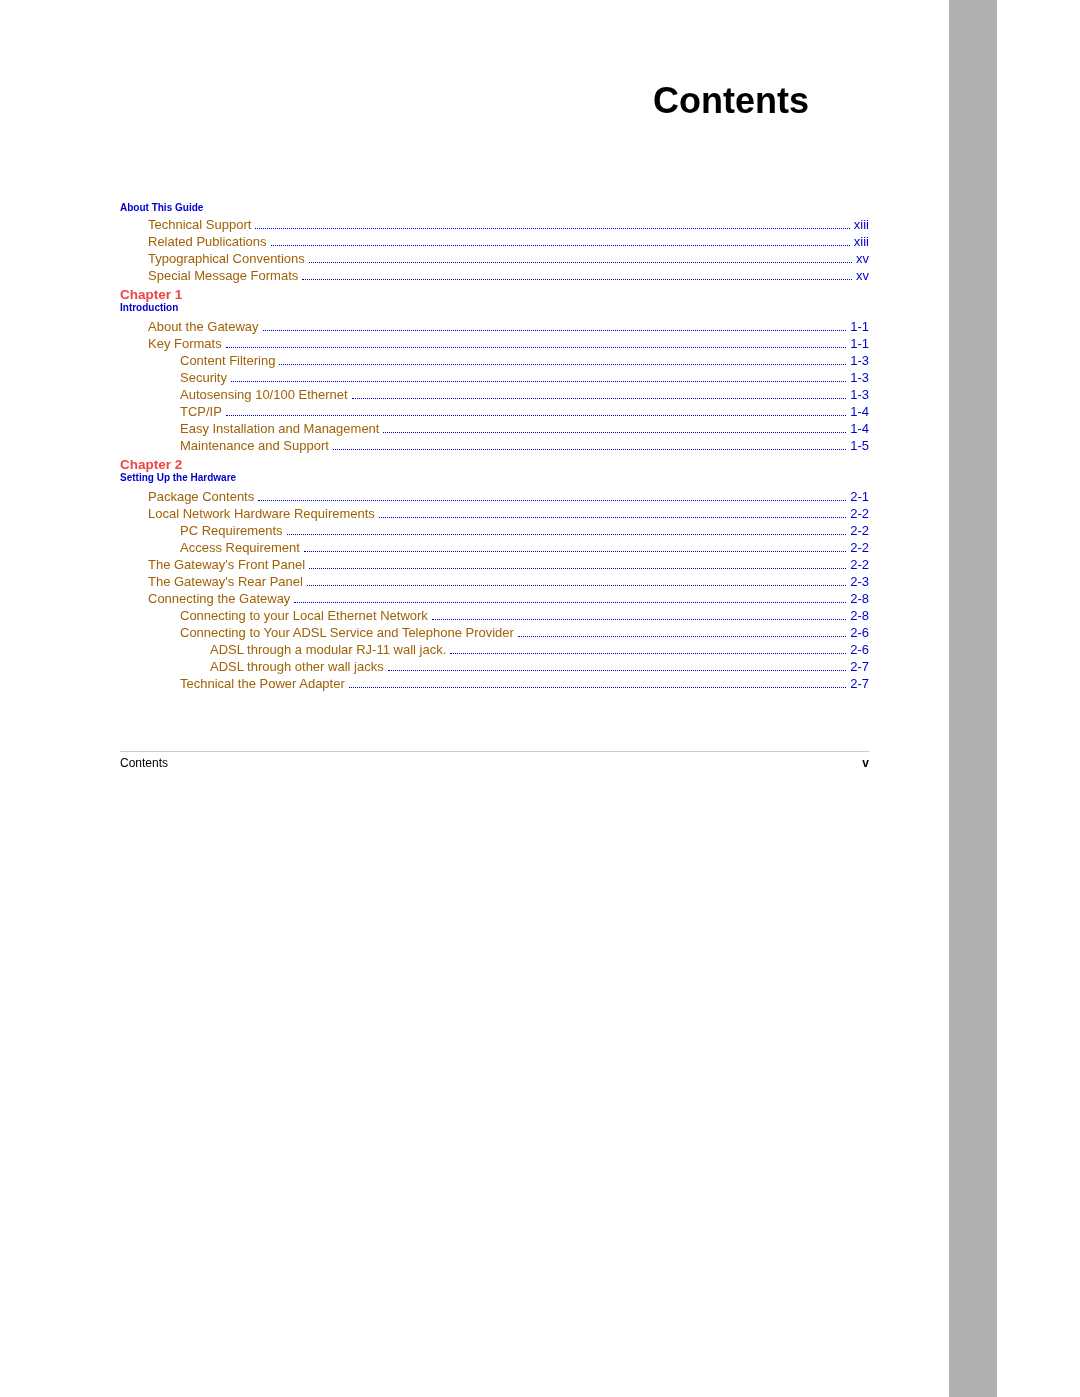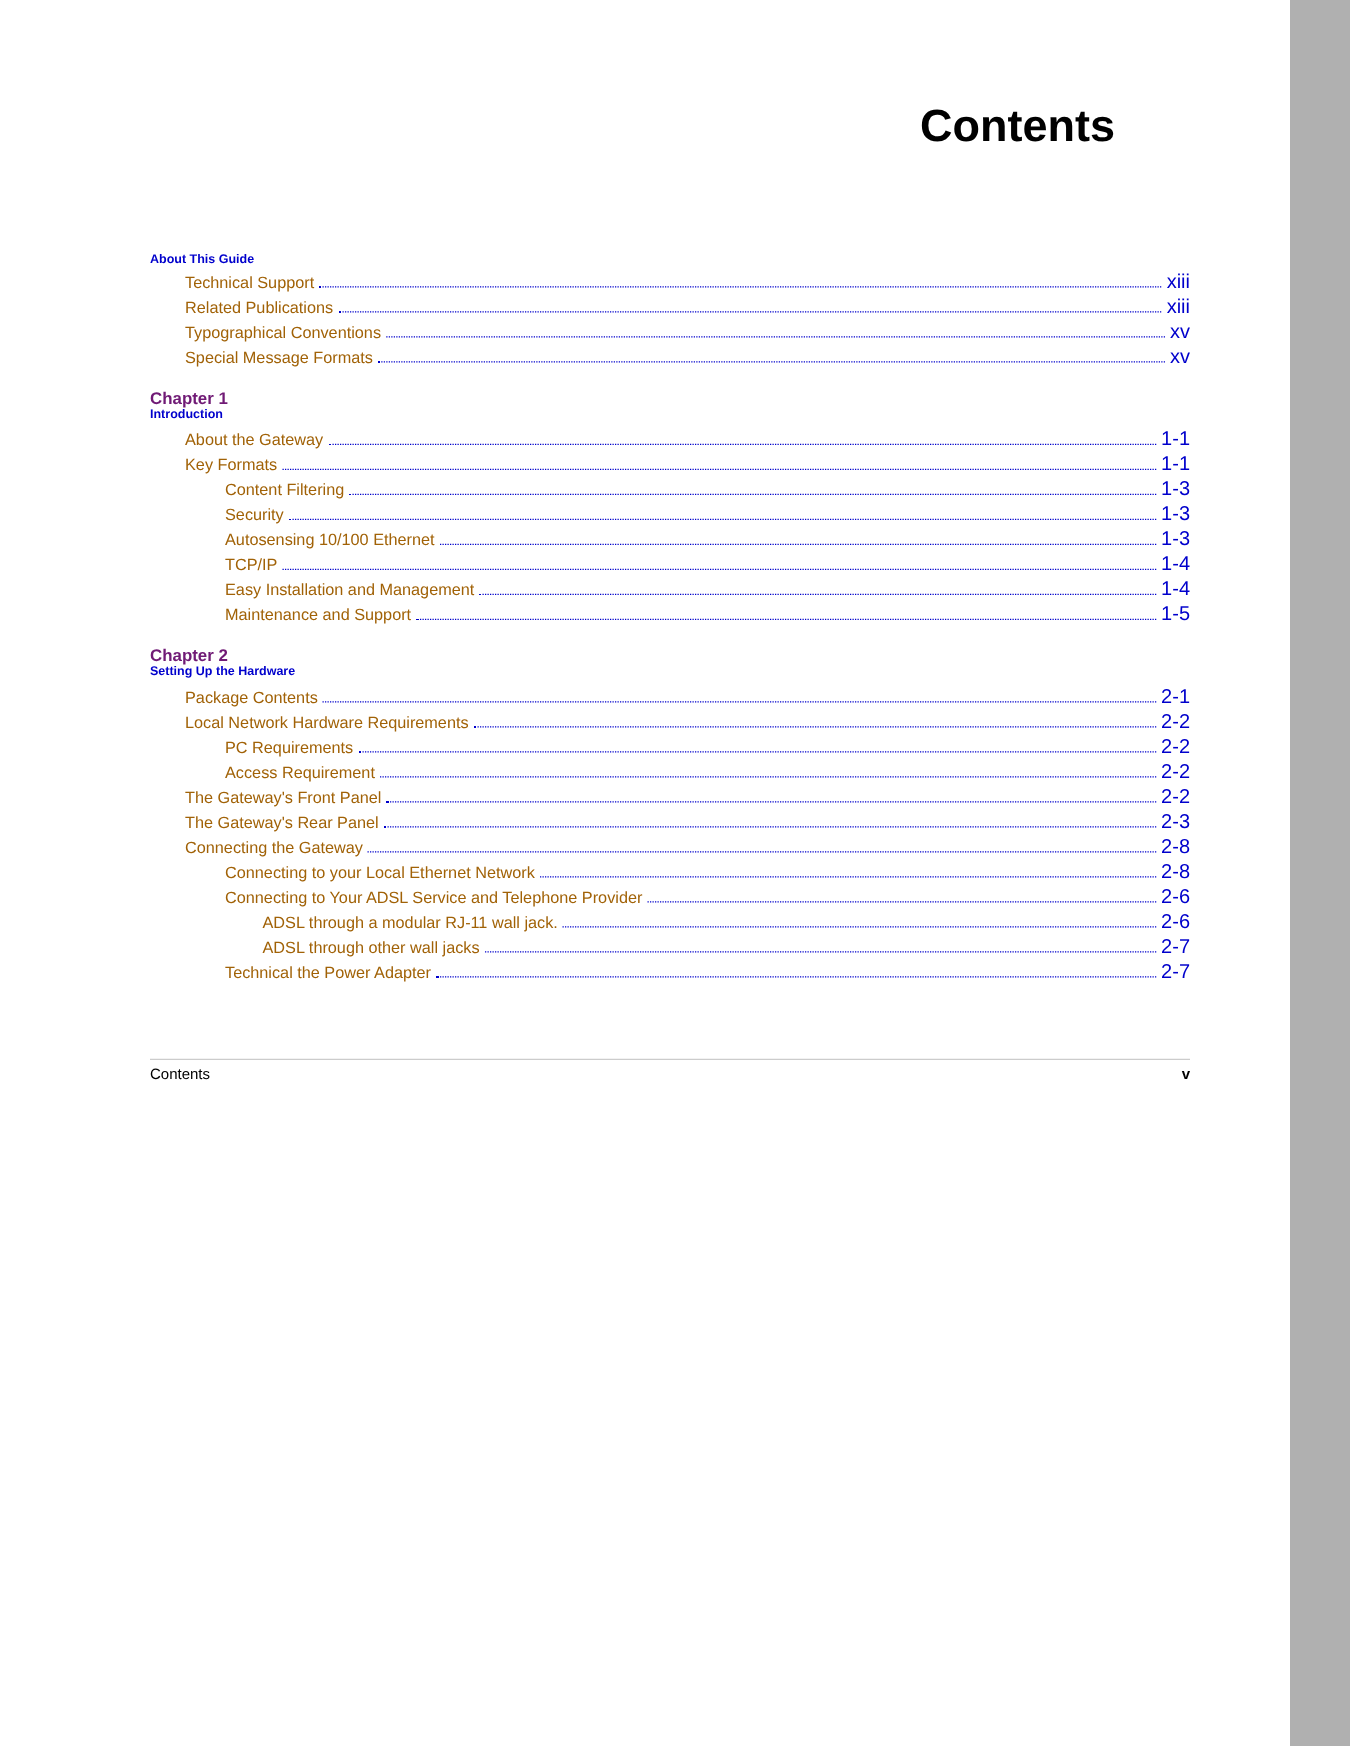--- a/index.html
+++ b/index.html
@@ -8,21 +8,21 @@
       background: #ffffff;
       font-family: Arial, Helvetica, sans-serif;
       width: 1080px;
       min-height: 1397px;
       position: relative;
       overflow-x: hidden;
     }
 
     .page-wrapper {
       display: flex;
-      width: 1080px;
+      width: 997px;
       min-height: 1397px;
       position: relative;
     }
 
     .main-content {
       flex: 1;
       padding: 80px 80px 60px 120px;
       position: relative;
     }
 
@@ -50,24 +50,24 @@
 
     .section-heading {
       color: #0000cc;
       font-weight: bold;
       font-size: 10px;
       margin-top: 12px;
       margin-bottom: 4px;
     }
 
     .chapter-label {
-      color: #701a75;
+      color: #ef4444;
       font-weight: bold;
       font-size: 13.5px;
-      margin-top: 16px;
+      margin-top: 4px;
       margin-bottom: 0px;
     }
 
     .chapter-title {
       color: #0000cc;
       font-weight: bold;
       font-size: 10px;
       margin-bottom: 6px;
     }
 
@@ -102,21 +102,21 @@
       border-bottom: 1px dotted #0000cc;
       margin: 0 4px;
       margin-bottom: 3px;
       min-width: 20px;
     }
 
     .toc-entry .page-num {
       color: #0000cc;
       white-space: nowrap;
       flex-shrink: 0;
-      font-size: 16px;
+      font-size: 13px;
     }
 
     .footer {
       display: flex;
       justify-content: space-between;
       align-items: center;
       margin-top: 60px;
       padding-top: 4px;
       border-top: 1px solid #cccccc;
     }

